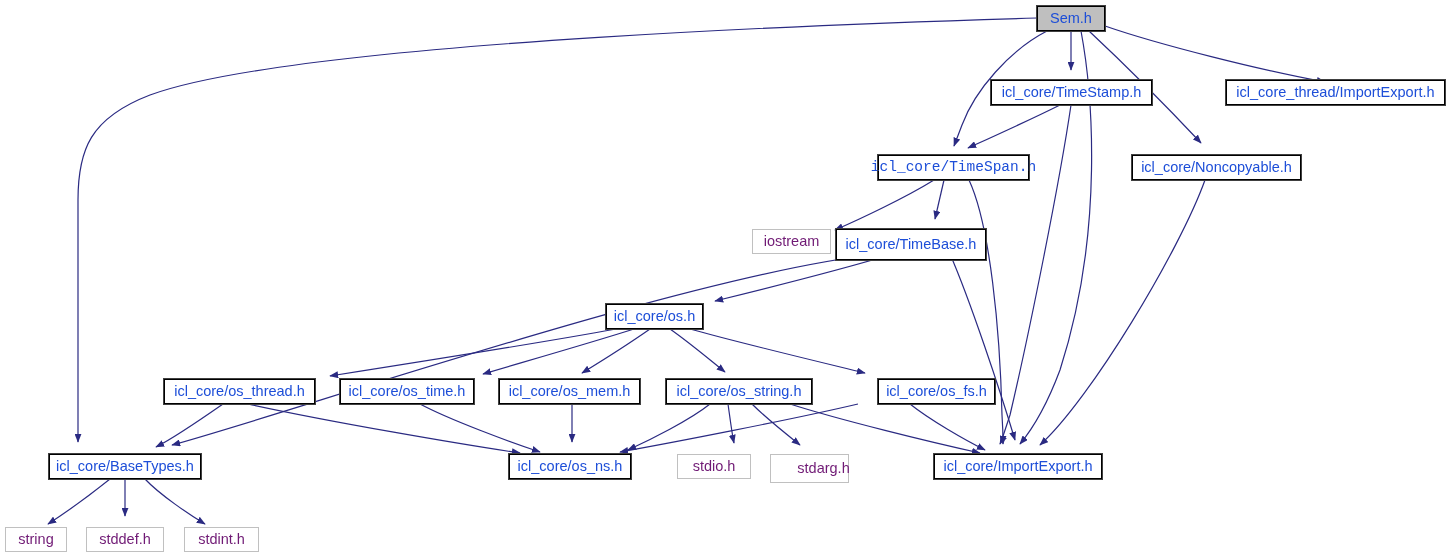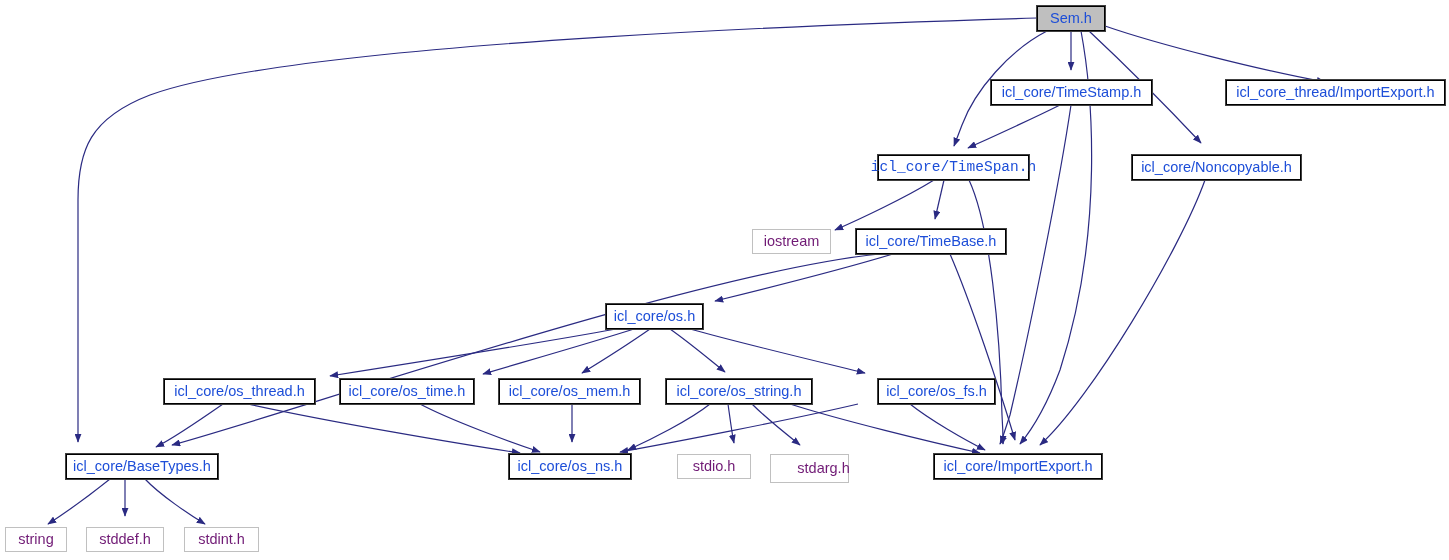--- a/index.html
+++ b/index.html
@@ -125,42 +125,42 @@
       </div>
       <div class="node internal" style="left: 878px; top: 155px; width: 151px; height: 25px; font-family: Liberation Mono, monospace;">
         <span class="node-label">icl_core/TimeSpan.h</span>
       </div>
       <div class="node internal" style="left: 1132px; top: 155px; width: 169px; height: 25px;">
         <span class="node-label">icl_core/Noncopyable.h</span>
       </div>
       <div class="node external" style="left: 752px; top: 229px; width: 79px; height: 25px;">
         <span class="node-label">iostream</span>
       </div>
-      <div class="node internal" style="left: 856px; top: 229px; width: 150px; height: 25px;">
+      <div class="node internal" style="left: 836px; top: 229px; width: 150px; height: 31px;">
         <span class="node-label">icl_core/TimeBase.h</span>
       </div>
       <div class="node internal" style="left: 606px; top: 304px; width: 97px; height: 25px;">
         <span class="node-label">icl_core/os.h</span>
       </div>
       <div class="node internal" style="left: 164px; top: 379px; width: 151px; height: 25px;">
         <span class="node-label">icl_core/os_thread.h</span>
       </div>
       <div class="node internal" style="left: 340px; top: 379px; width: 134px; height: 25px;">
         <span class="node-label">icl_core/os_time.h</span>
       </div>
       <div class="node internal" style="left: 499px; top: 379px; width: 141px; height: 25px;">
         <span class="node-label">icl_core/os_mem.h</span>
       </div>
       <div class="node internal" style="left: 666px; top: 379px; width: 146px; height: 25px;">
         <span class="node-label">icl_core/os_string.h</span>
       </div>
       <div class="node internal" style="left: 838px; top: 379px; width: 117px; height: 25px; margin-left: 40px;">
         <span class="node-label">icl_core/os_fs.h</span>
       </div>
-      <div class="node internal" style="left: 66px; top: 454px; width: 152px; height: 25px;">
+      <div class="node internal" style="left: 49px; top: 454px; width: 152px; height: 25px;">
         <span class="node-label">icl_core/BaseTypes.h</span>
       </div>
       <div class="node internal" style="left: 509px; top: 454px; width: 122px; height: 25px;">
         <span class="node-label">icl_core/os_ns.h</span>
       </div>
       <div class="node external" style="left: 677px; top: 454px; width: 74px; height: 25px;">
         <span class="node-label">stdio.h</span>
       </div>
       <div class="node external" style="left: 770px; top: 454px; width: 79px; height: 29px; padding-left: 28px;">
         <span class="node-label">stdarg.h</span>

